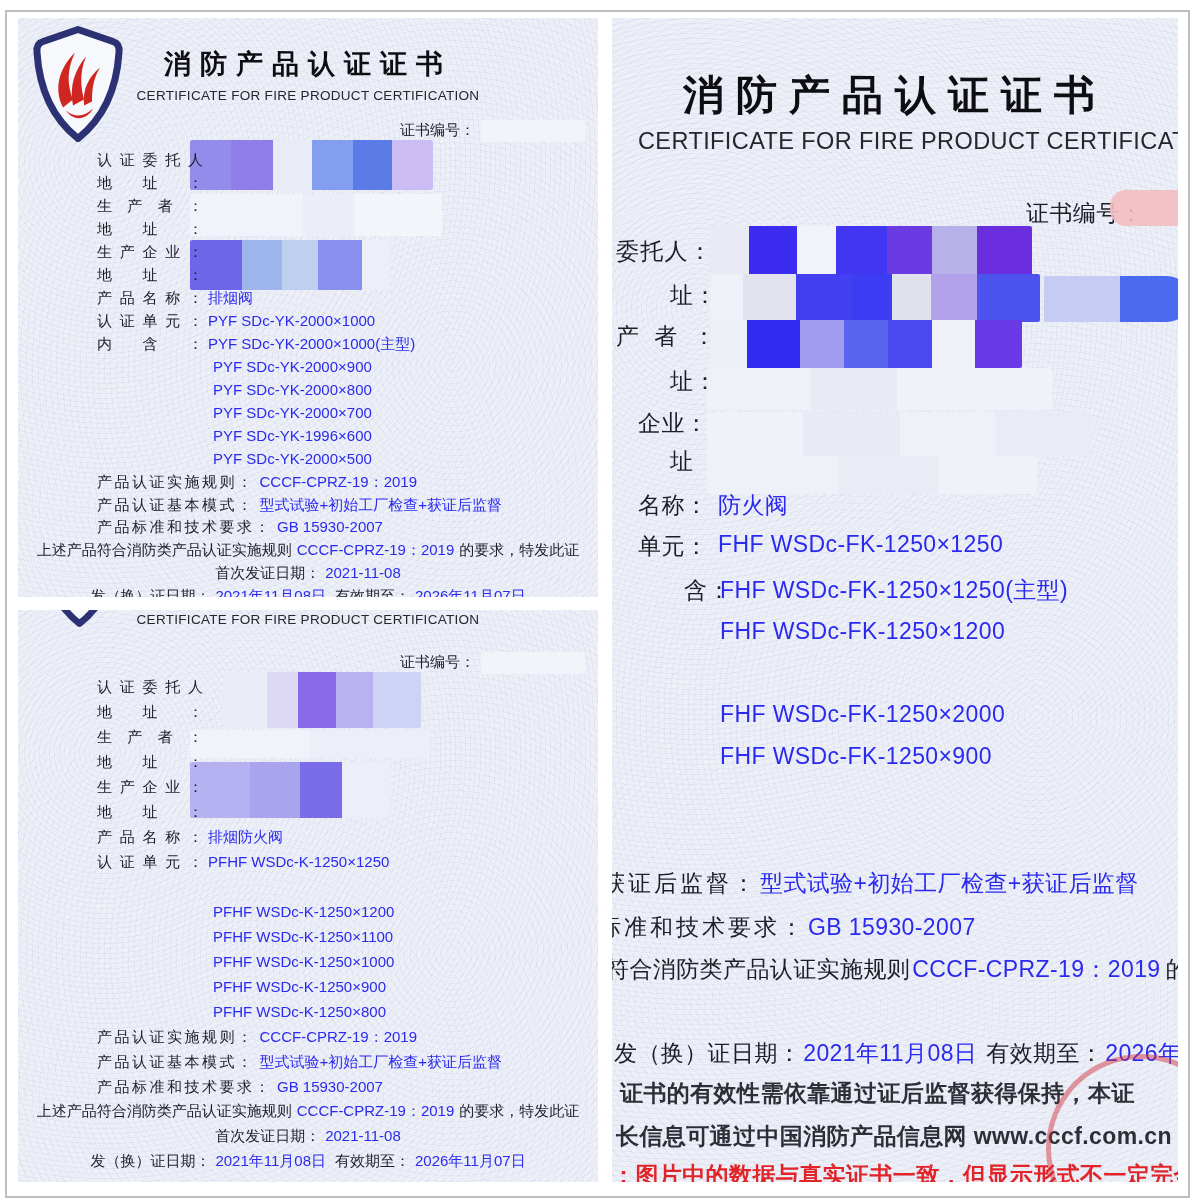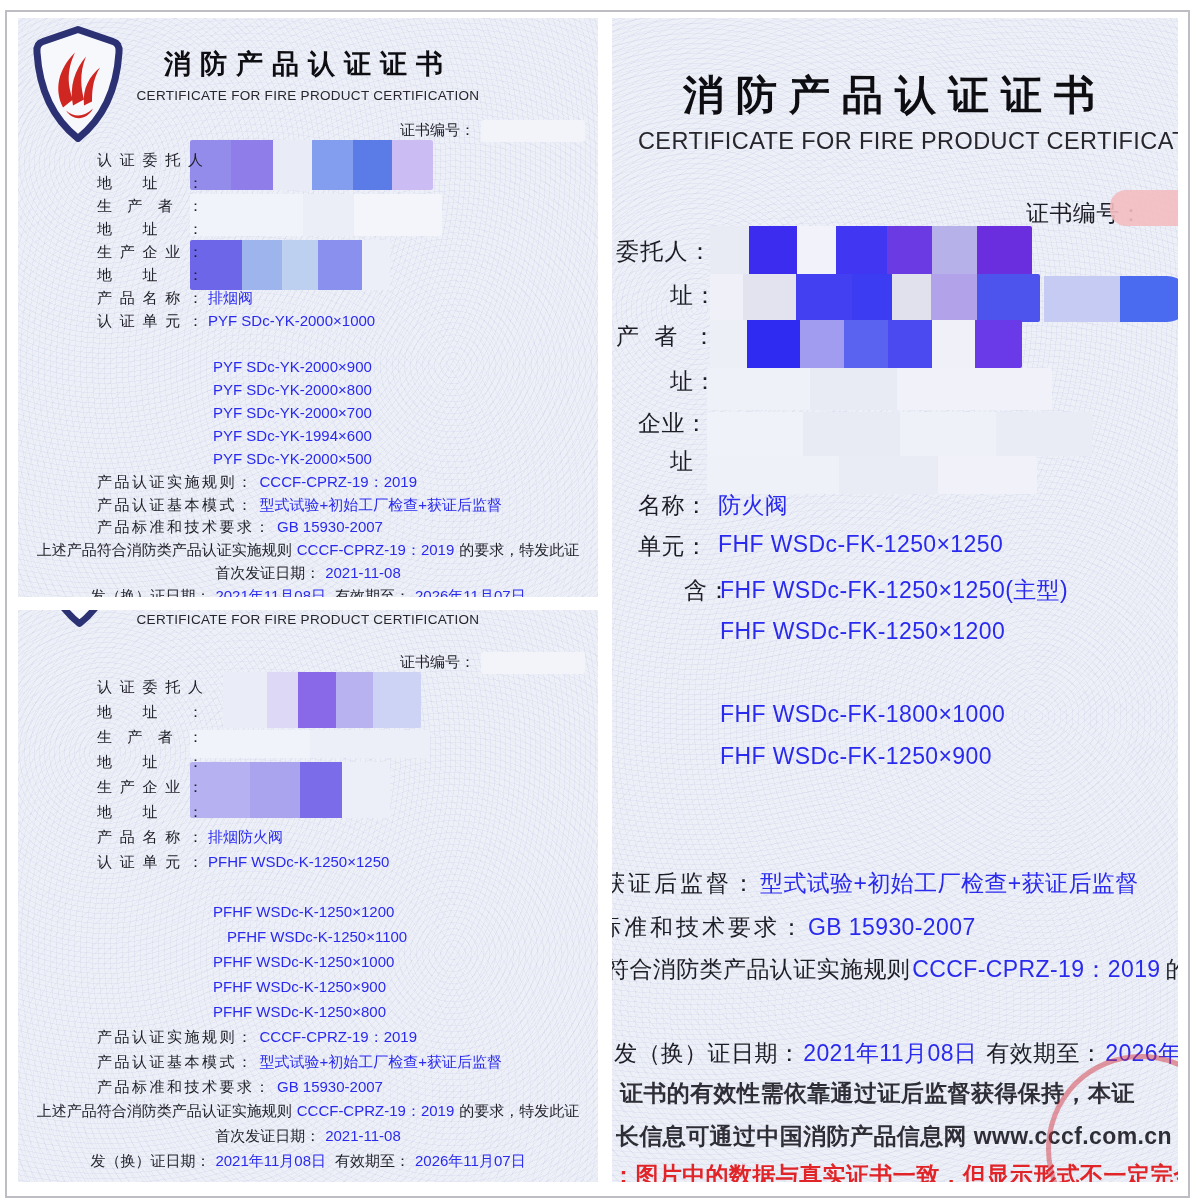--- a/index.html
+++ b/index.html
@@ -75,24 +75,25 @@
   <div class="mosaic" style="left:172px;top:222px;width:200px;height:50px;background:linear-gradient(90deg,#6d66e9 0 26%,#9db4ec 26% 46%,#bdd0f0 46% 64%,#8a90ee 64% 86%,#edeff8 86%)"></div>
 
   <div class="ln" style="top:133px"><span class="lab">认证委托人</span></div>
   <div class="ln" style="top:156px"><span class="lab">地址：</span></div>
   <div class="ln" style="top:179px"><span class="lab">生产者：</span></div>
   <div class="ln" style="top:202px"><span class="lab">地址：</span></div>
   <div class="ln" style="top:225px"><span class="lab">生产企业：</span></div>
   <div class="ln" style="top:248px"><span class="lab">地址：</span></div>
   <div class="ln" style="top:271px"><span class="lab">产品名称：</span><span class="val">排烟阀</span></div>
   <div class="ln" style="top:294px"><span class="lab">认证单元：</span><span class="val">PYF SDc-YK-2000×1000</span></div>
+  <div class="ln" style="top:317px"><span class="lab">内含：</span><span class="val">PYF SDc-YK-2000×1000(主型)</span></div>
   <div class="ln" style="top:340px;left:190px"><span class="val">PYF SDc-YK-2000×900</span></div>
   <div class="ln" style="top:363px;left:190px"><span class="val">PYF SDc-YK-2000×800</span></div>
   <div class="ln" style="top:386px;left:190px"><span class="val">PYF SDc-YK-2000×700</span></div>
-  <div class="ln" style="top:409px;left:190px"><span class="val">PYF SDc-YK-1994×600</span></div>
+  <div class="ln" style="top:409px;left:190px"><span class="val">PYF SDc-YK-1996×600</span></div>
   <div class="ln" style="top:432px;left:190px"><span class="val">PYF SDc-YK-2000×500</span></div>
   <div class="ln" style="top:455px"><span class="labw">产品认证实施规则：</span><span class="val">CCCF-CPRZ-19：2019</span></div>
   <div class="ln" style="top:478px"><span class="labw">产品认证基本模式：</span><span class="val">型式试验+初始工厂检查+获证后监督</span></div>
   <div class="ln" style="top:500px"><span class="labw">产品标准和技术要求：</span><span class="val">GB 15930-2007</span></div>
   <div class="ln c" style="top:523px"><span>上述产品符合消防类产品认证实施规则</span><span class="val sp">CCCF-CPRZ-19：2019</span><span>的要求，特发此证</span></div>
   <div class="ln c" style="top:546px"><span>首次发证日期：</span><span class="val">2021-11-08</span></div>
   <div class="ln c" style="top:569px"><span>发（换）证日期：</span><span class="val">2021年11月08日</span><span class="sp2">有效期至：</span><span class="val">2026年11月07日</span></div>
 </section>
 
 <section id="certB" class="cert">
@@ -111,21 +112,21 @@
 
   <div class="ln" style="top:68px"><span class="lab">认证委托人</span></div>
   <div class="ln" style="top:93px"><span class="lab">地址：</span></div>
   <div class="ln" style="top:118px"><span class="lab">生产者：</span></div>
   <div class="ln" style="top:143px"><span class="lab">地址：</span></div>
   <div class="ln" style="top:168px"><span class="lab">生产企业：</span></div>
   <div class="ln" style="top:193px"><span class="lab">地址：</span></div>
   <div class="ln" style="top:218px"><span class="lab">产品名称：</span><span class="val">排烟防火阀</span></div>
   <div class="ln" style="top:243px"><span class="lab">认证单元：</span><span class="val">PFHF WSDc-K-1250×1250</span></div>
   <div class="ln" style="top:293px;left:190px"><span class="val">PFHF WSDc-K-1250×1200</span></div>
-  <div class="ln" style="top:318px;left:204px"><span class="val">PFHF WSDc-K-1250×1100</span></div>
+  <div class="ln" style="top:318px;left:190px"><span class="val">PFHF WSDc-K-1250×1100</span></div>
   <div class="ln" style="top:343px;left:190px"><span class="val">PFHF WSDc-K-1250×1000</span></div>
   <div class="ln" style="top:368px;left:190px"><span class="val">PFHF WSDc-K-1250×900</span></div>
   <div class="ln" style="top:393px;left:190px"><span class="val">PFHF WSDc-K-1250×800</span></div>
   <div class="ln" style="top:418px"><span class="labw">产品认证实施规则：</span><span class="val">CCCF-CPRZ-19：2019</span></div>
   <div class="ln" style="top:443px"><span class="labw">产品认证基本模式：</span><span class="val">型式试验+初始工厂检查+获证后监督</span></div>
   <div class="ln" style="top:468px"><span class="labw">产品标准和技术要求：</span><span class="val">GB 15930-2007</span></div>
   <div class="ln c" style="top:492px"><span>上述产品符合消防类产品认证实施规则</span><span class="val sp">CCCF-CPRZ-19：2019</span><span>的要求，特发此证</span></div>
   <div class="ln c" style="top:517px"><span>首次发证日期：</span><span class="val">2021-11-08</span></div>
   <div class="ln c" style="top:542px"><span>发（换）证日期：</span><span class="val">2021年11月08日</span><span class="sp2">有效期至：</span><span class="val">2026年11月07日</span></div>
 </section>
@@ -147,21 +148,21 @@
   <div class="ln" style="top:218px"><span class="lab" style="margin-left:4px;width:96px">委托人：</span></div>
   <div class="ln" style="top:262px"><span class="lab" style="margin-left:58px;width:34px">址：</span></div>
   <div class="ln" style="top:303px"><span class="lab" style="margin-left:4px;width:100px">产者：</span></div>
   <div class="ln" style="top:348px"><span class="lab" style="margin-left:58px;width:34px">址：</span></div>
   <div class="ln" style="top:390px"><span class="lab" style="margin-left:26px;width:60px">企业：</span></div>
   <div class="ln" style="top:428px"><span class="lab" style="margin-left:58px;width:24px">址</span></div>
   <div class="ln" style="top:472px"><span class="lab" style="margin-left:26px;width:60px">名称：</span><span class="val" style="margin-left:20px">防火阀</span></div>
   <div class="ln" style="top:513px"><span class="lab" style="margin-left:26px;width:60px">单元：</span><span class="val" style="margin-left:20px">FHF WSDc-FK-1250×1250</span></div>
   <div class="ln" style="top:557px"><span class="lab" style="margin-left:72px;width:36px">含：</span><span class="val" style="margin-left:0">FHF WSDc-FK-1250×1250(主型)</span></div>
   <div class="ln" style="top:600px;left:106px"><span class="val">FHF WSDc-FK-1250×1200</span></div>
-  <div class="ln" style="top:683px;left:106px"><span class="val">FHF WSDc-FK-1800×1000</span></div>
+  <div class="ln" style="top:683px;left:106px"><span class="val">FHF WSDc-FK-1250×2000</span></div>
   <div class="ln" style="top:725px;left:106px"><span class="val">FHF WSDc-FK-1250×900</span></div>
   <div class="ln" style="top:850px;left:-10px"><span class="labw">获证后监督：</span><span class="val">型式试验+初始工厂检查+获证后监督</span></div>
   <div class="ln" style="top:894px;left:-14px"><span class="labw">标准和技术要求：</span><span class="val">GB 15930-2007</span></div>
   <div class="ln" style="top:936px;left:-6px"><span>符合消防类产品认证实施规则</span><span class="val sp">CCCF-CPRZ-19：2019</span><span>的要求</span></div>
   <div class="ln" style="top:1020px;left:2px"><span>发（换）证日期：</span><span class="val">2021年11月08日</span><span class="sp2">有效期至：</span><span class="val">2026年11月07日</span></div>
   <div class="ln notice" style="top:1103px;left:4px">长信息可通过中国消防产品信息网 www.cccf.com.cn</div>
   <div class="ln notice" style="top:1060px;left:8px">证书的有效性需依靠通过证后监督获得保持，本证</div>
   <div class="ln rednote" style="top:1142px;left:0">：图片中的数据与真实证书一致，但显示形式不一定完全相同）</div>
   <div class="stamp"></div>
 </section>

